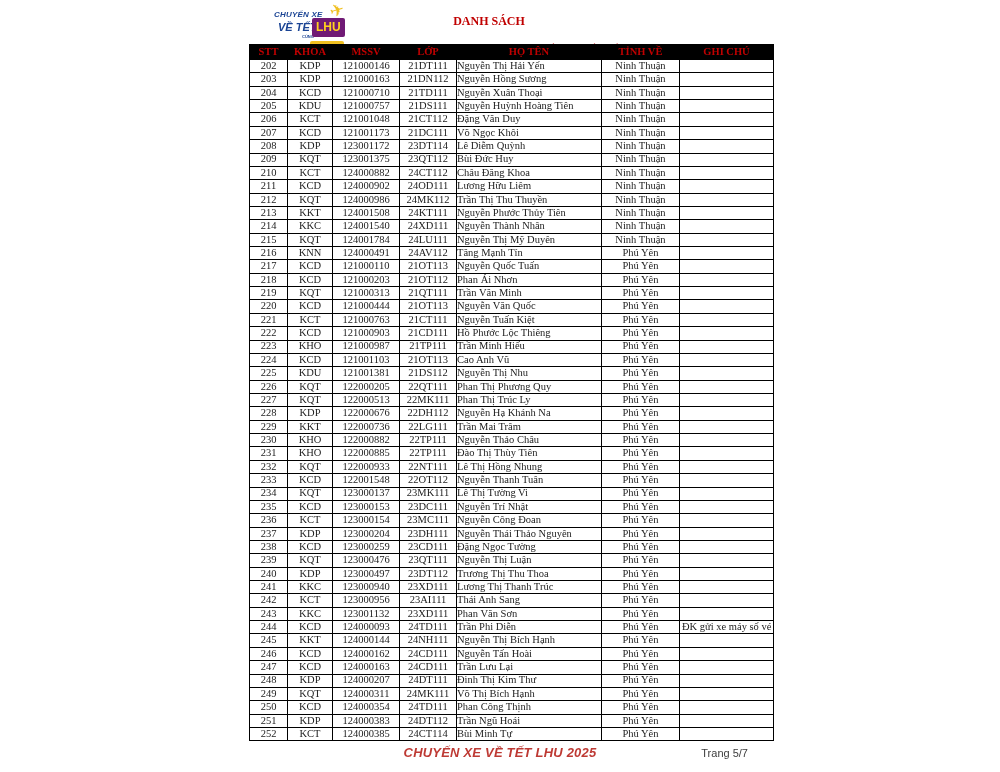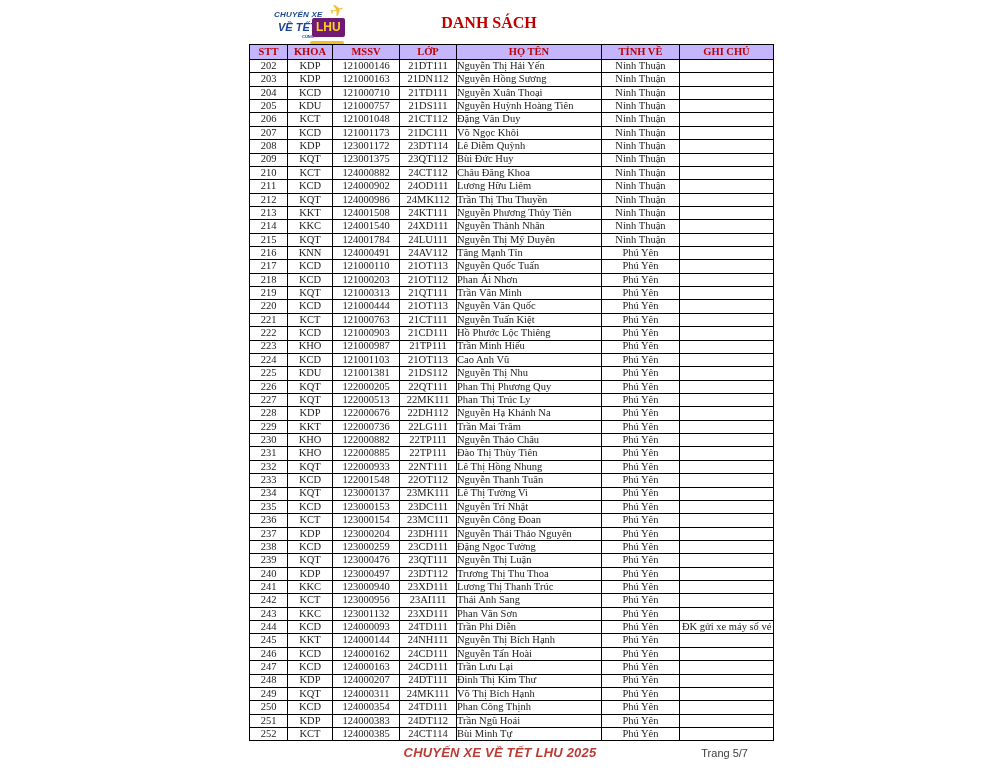--- a/index.html
+++ b/index.html
@@ -45,37 +45,37 @@
   .logo-ribbon{
     position:absolute;left:36px;top:37px;width:34px;height:6px;
     background:#f0c021;border-radius:2px;
   }
 
   
   .title-block{
     position:absolute;left:249px;top:14px;width:480px;
     text-align:center;color:#c00000;
   }
-  .title1{font-size:16px;font-weight:bold;margin:0 0 3px 0;}
+  .title1{font-size:12px;font-weight:bold;margin:0 0 3px 0;}
   .title2{font-size:11.5px;font-weight:bold;margin:16px;white-space:nowrap;}
 
   
   table.students{
     position:absolute;left:249px;top:44px;
     border-collapse:collapse;table-layout:fixed;
     width:489px;
     font-size:10.5px;color:#1c1c1c;
   }
   table.students th,table.students td{
     border:1px solid #000;
     padding:0 2px;overflow:hidden;white-space:nowrap;
     line-height:1;vertical-align:middle;
   }
   table.students thead th{
-    background:#c4b5fd;color:#c00000;
+    background:#000000;color:#c00000;
     font-weight:bold;text-align:center;height:14px;font-size:10.5px;
   }
   table.students tbody tr{height:13.37px;}
   table.students tbody td{text-align:center;}
   table.students tbody td.col4{text-align:left;padding-left:0;}
   .col0{width:33px;}
   .col1{width:40px;}
   .col2{width:62px;}
   .col3{width:52px;}
   .col4{width:140px;}
@@ -224,21 +224,21 @@
           <td class="col3">24MK112</td>
           <td class="col4">Trần Thị Thu Thuyền</td>
           <td class="col5">Ninh Thuận</td>
           <td class="col6"></td>
         </tr>
         <tr>
           <td class="col0">213</td>
           <td class="col1">KKT</td>
           <td class="col2">124001508</td>
           <td class="col3">24KT111</td>
-          <td class="col4">Nguyễn Phương Thủy Tiên</td>
+          <td class="col4">Nguyễn Phước Thủy Tiên</td>
           <td class="col5">Ninh Thuận</td>
           <td class="col6"></td>
         </tr>
         <tr>
           <td class="col0">214</td>
           <td class="col1">KKC</td>
           <td class="col2">124001540</td>
           <td class="col3">24XD111</td>
           <td class="col4">Nguyễn Thành Nhân</td>
           <td class="col5">Ninh Thuận</td>

